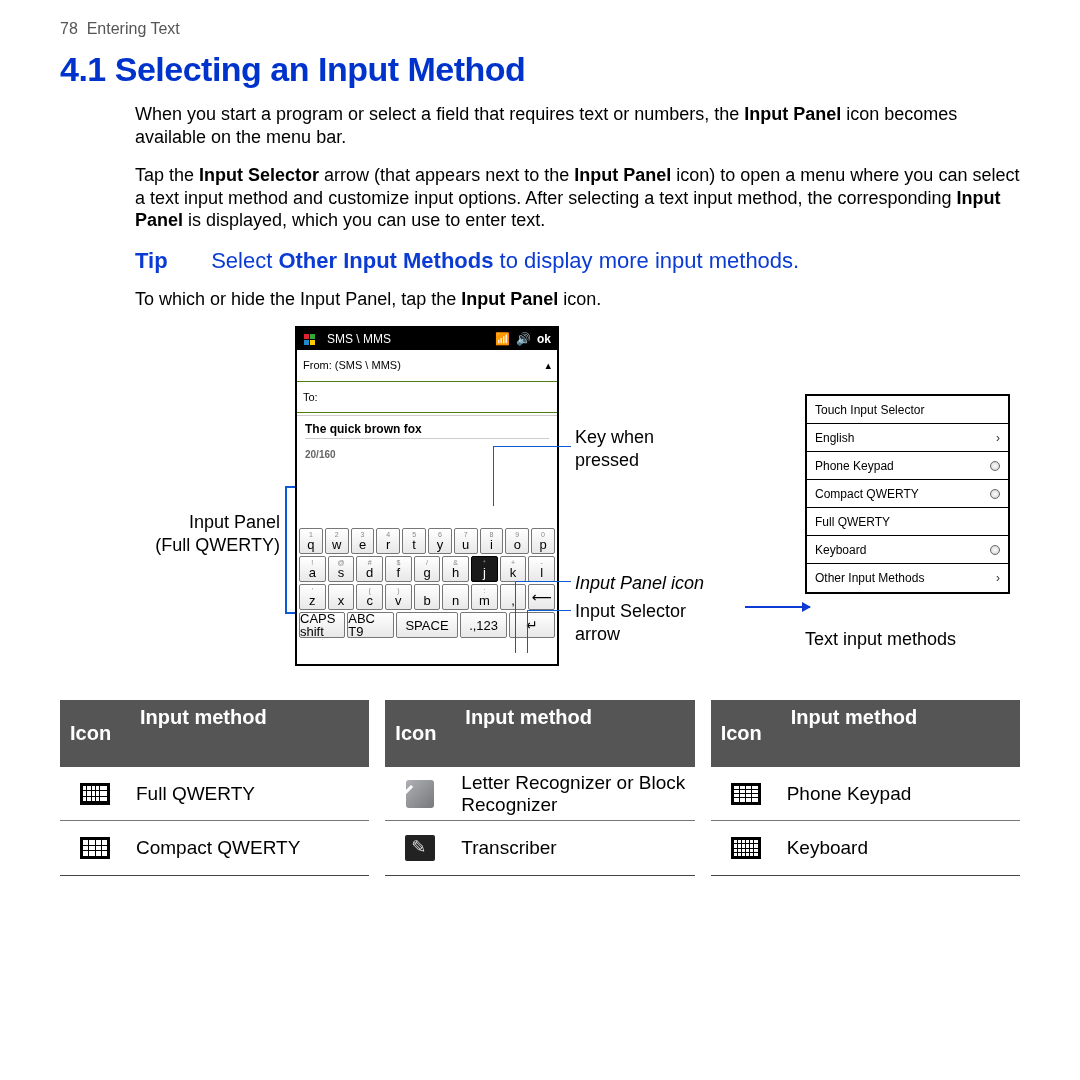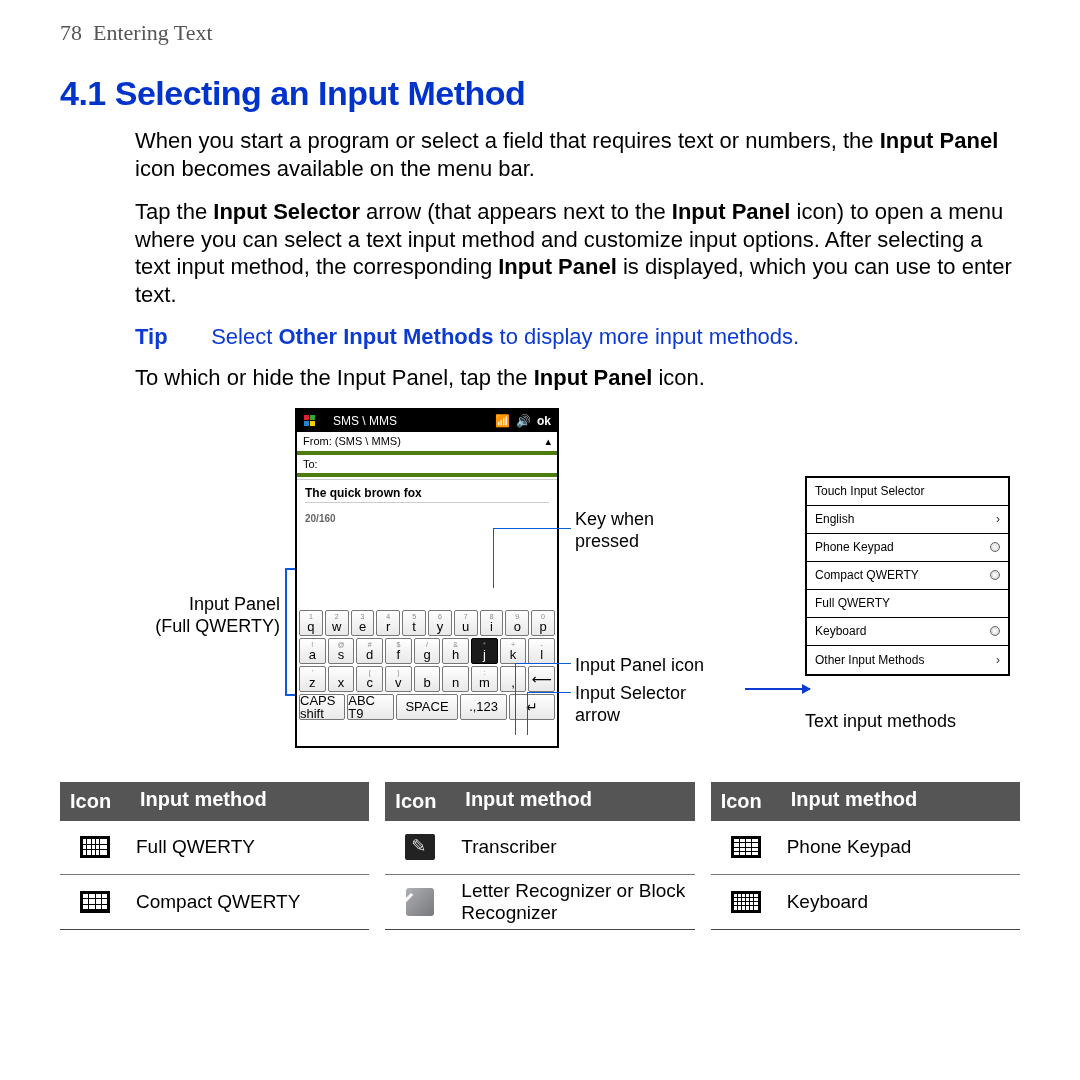--- a/index.html
+++ b/index.html
@@ -4,43 +4,43 @@
 <style>
   * { box-sizing: border-box; margin: 0; padding: 0; }
   body {
     width: 1080px;
     height: 1080px;
     background: #fff;
     font-family: "Segoe UI", "Myriad Pro", Arial, sans-serif;
     color: #000;
     padding: 20px 60px 0 60px;
   }
-  .page-header { font-size: 22px; color: #555; margin-bottom: 28px; font-family: Liberation Serif, serif; }
+  .page-header { font-size: 16px; color: #555; margin-bottom: 12px; }
   .section-title { font-size: 34px; font-weight: 700; color: #0033cc; margin-bottom: 14px; letter-spacing: -0.5px; }
-  .body-text { font-size: 22px; line-height: 1.25; color: #000; margin: 0 0 16px 75px; }
+  .body-text { font-size: 18px; line-height: 1.25; color: #000; margin: 0 0 16px 75px; }
   .body-text b { font-weight: 700; }
   .tip-row { font-size: 22px; color: #0b3bd3; margin: 6px 0 14px 75px; }
   .tip-row b { font-weight: 700; }
   .tip-label { display: inline-block; width: 70px; font-weight: 700; color: #0b3bd3; }
 
   
   .illus { position: relative; margin: 8px 0 14px 75px; height: 360px; }
   .left-label { position: absolute; font-size: 18px; text-align: right; line-height: 1.25; }
 
   
   .phone {
     position: absolute; top: 0; left: 160px; width: 264px; height: 340px;
     border: 2px solid #000; background: #fff;
   }
   .statusbar { height: 22px; background: #000; color: #fff; font-size: 12px; display: flex; align-items: center; justify-content: space-between; padding: 0 6px; }
-  .sb-left { display: flex; align-items: center; gap: 18px; }
+  .sb-left { display: flex; align-items: center; gap: 12px; }
   .sb-right { display: flex; align-items: center; gap: 6px; }
   .win-icon { display:inline-block; width:12px; height:12px; }
   .win-icon span { display:inline-block; width:5px; height:5px; margin:0.5px; float:left; }
-  .msg-head { font-size: 11px; border-bottom: 4px solid #4d7c0f; padding: 3px 6px; display:flex; justify-content:space-between; }
+  .msg-head { font-size: 11px; border-bottom: 1px solid #4d7c0f; padding: 9px 6px; display:flex; justify-content:space-between; }
   .msg-area { font-size: 12px; padding: 6px 8px 2px; font-weight: bold; }
   .msg-area .count { color:#666; font-size:10px; margin-top:10px; }
   .hr { border-top:1px solid #ccc; margin: 2px 0 0; }
 
   .kbd { position:absolute; bottom:24px; left:0; right:0; padding:0 2px; }
   .kbd-row { display:flex; gap:2px; margin-bottom:2px; }
   .key { flex:1; height:26px; border:1px solid #777; background:linear-gradient(#fff,#e8e8e8); font-size:12px; display:flex; flex-direction:column; align-items:center; justify-content:center; border-radius:2px; }
   .key .mini { font-size:7px; color:#888; line-height:1; height:7px; }
   .key .main { font-size:13px; line-height:1; }
   .key.pressed { background:#1a1a1a; color:#fff; border-color:#000; }
@@ -66,21 +66,21 @@
   .chevr { font-size:12px; color:#333; }
 
   
   .arrow-to-popup { position:absolute; top:280px; left:610px; width:65px; height:2px; background:#0b3bd3; }
   .arrow-to-popup::after { content:""; position:absolute; right:-1px; top:-4px; border-left:9px solid #0b3bd3; border-top:5px solid transparent; border-bottom:5px solid transparent; }
 
   
   .tablewrap { display:flex; gap:16px; margin: 6px 0 0 0; }
   .col { flex:1; border-bottom:1px solid #444; }
   .col-head { background:#555; color:#fff; display:flex; font-size:20px; font-weight:700; }
-  .col-head .h1 { padding:8px 10px; width:70px; }
+  .col-head .h1 { padding:22px 10px; width:70px; }
   .col-head .h2 { padding:6px 10px; flex:1; }
   .col-row { display:flex; align-items:center; min-height:54px; border-bottom:1px solid #777; }
   .col-row:last-child { border-bottom:none; }
   .col-row .ic { width:70px; display:flex; justify-content:center; }
   .col-row .tx { flex:1; font-size:19px; padding:4px 6px; }
   .kbd-icon { width:30px; height:22px; border:2px solid #000; background:#000; display:grid; grid-template-columns:repeat(5,1fr); grid-template-rows:repeat(3,1fr); gap:1px; padding:1px;}
   .kbd-icon span { background:#fff; }
   .kbd-icon.full { grid-template-columns:repeat(4,1fr) 2fr; }
   .kbd-icon.compact { grid-template-columns:repeat(4,1fr); }
   .kbd-icon.phonepad { grid-template-columns:repeat(4,1fr); grid-template-rows:repeat(4,1fr); }
@@ -300,21 +300,21 @@
   </div>
 
   <div class="line" style="top:120px; left:358px; width:78px; height:1px;"></div>
   <div class="line" style="top:120px; left:358px; width:1px; height:60px;"></div>
   <div class="rlabel" style="top:100px; left:440px;">
     <span>Key when</span><br><span>pressed</span>
   </div>
 
   <div class="line" style="top:255px; left:380px; width:56px; height:1px;"></div>
   <div class="line" style="top:255px; left:380px; width:1px; height:72px;"></div>
-  <div class="rlabel" style="top:246px; left:440px;">Input Panel icon</div>
+  <div class="rlabel" style="top:246px; left:440px;font-style:italic;">Input Panel icon</div>
 
   <div class="line" style="top:284px; left:392px; width:44px; height:1px;"></div>
   <div class="line" style="top:284px; left:392px; width:1px; height:43px;"></div>
   <div class="rlabel" style="top:274px; left:440px;">
     <span>Input Selector</span><br><span>arrow</span>
   </div>
 
   <div class="arrow-to-popup"></div>
 
   <div class="popup" id="popup">
@@ -397,29 +397,29 @@
       </div>
   </div>
 
   <div class="col">
     <div class="col-head">
         <div class="h1">Icon</div>
         <div class="h2">Input method</div>
       </div>
     <div class="col-row">
         <div class="ic">
+          <span class="pen-icon"></span>
+        </div>
+        <div class="tx">Letter Recognizer or Block Recognizer</div>
+      </div>
+    <div class="col-row">
+        <div class="ic">
           <span class="transcr-icon"></span>
         </div>
         <div class="tx">Transcriber</div>
-      </div>
-    <div class="col-row">
-        <div class="ic">
-          <span class="pen-icon"></span>
-        </div>
-        <div class="tx">Letter Recognizer or Block Recognizer</div>
       </div>
   </div>
 
   <div class="col">
     <div class="col-head">
         <div class="h1">Icon</div>
         <div class="h2">Input method</div>
       </div>
     <div class="col-row">
         <div class="ic">

